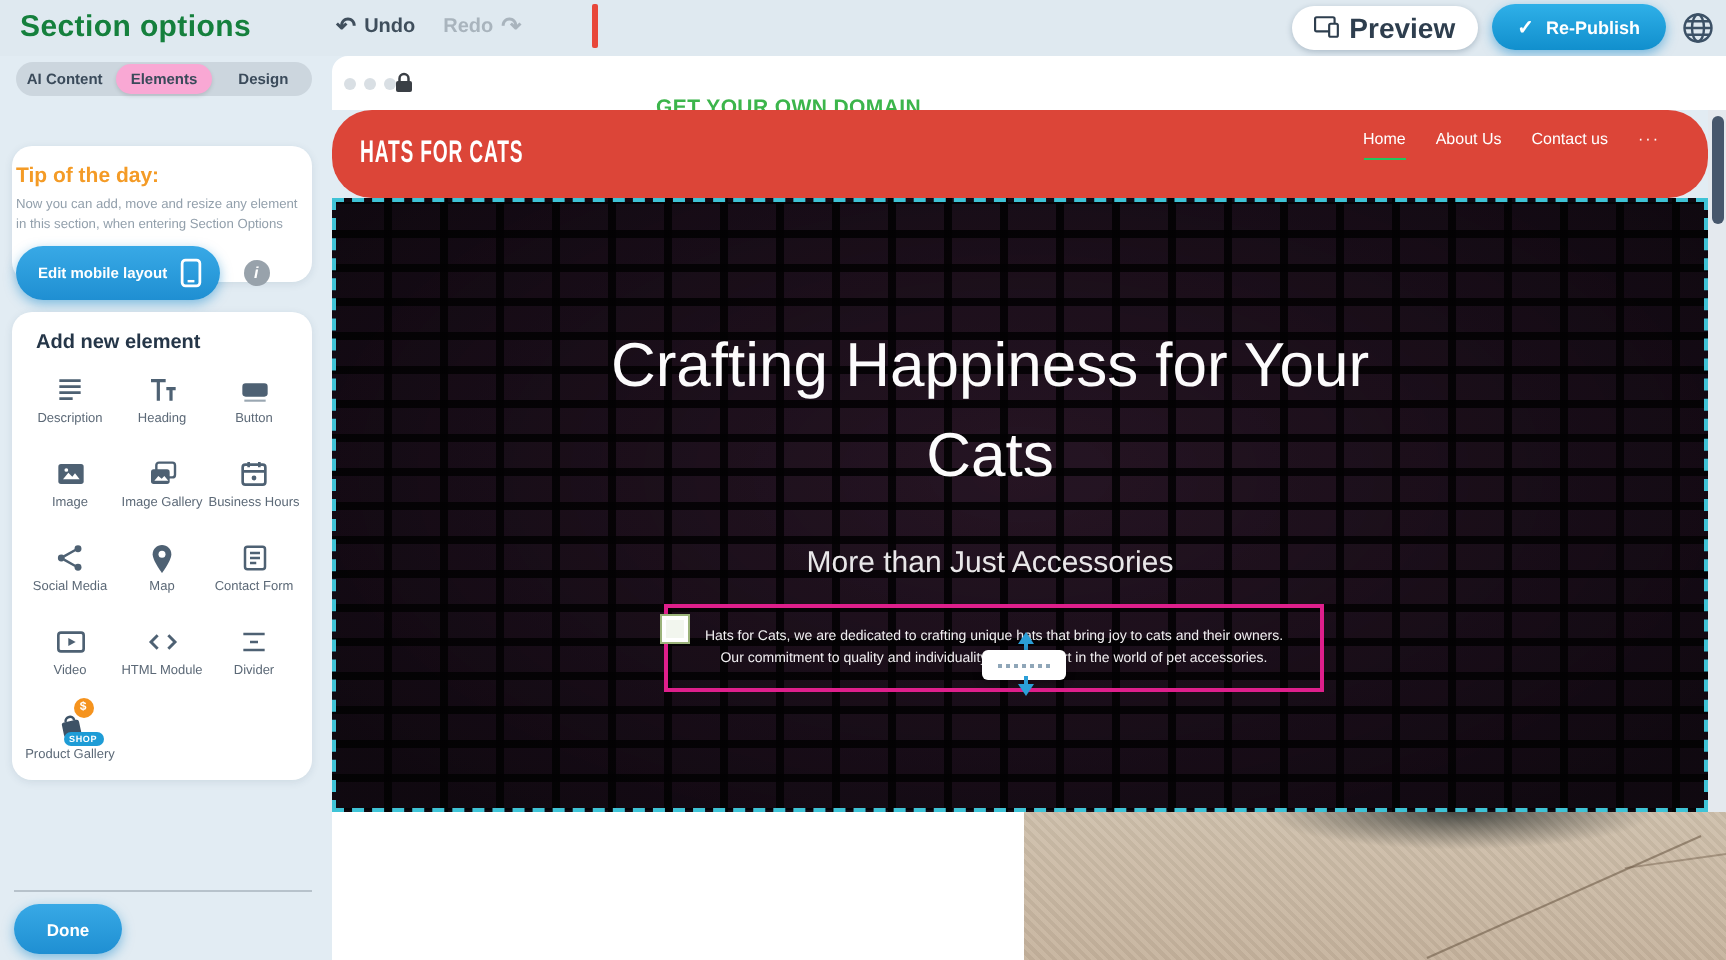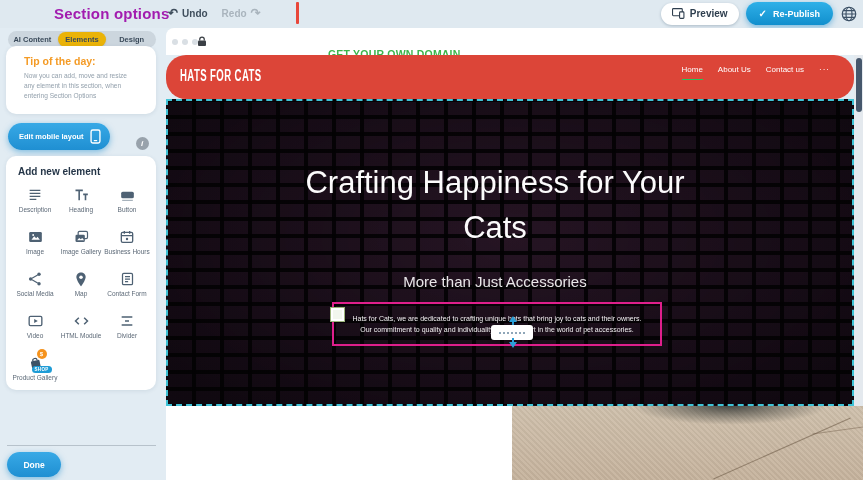--- a/index.html
+++ b/index.html
@@ -3,49 +3,49 @@
 <meta charset="utf-8">
 <style>
   * { margin:0; padding:0; box-sizing:border-box; }
   html,body { background:#cfd8e0; }
   body { font-family:"Liberation Sans", sans-serif; }
   .stage{ position:relative; width:863px; height:480px; overflow:hidden;
           background:#e2ecf3; }
 
   
   .topbar{ position:absolute; left:0; top:0; width:863px; height:28px; background:#dfe9f0; }
-  .ed-title{ position:absolute; left:10px; top:5px; font-size:15px; font-weight:700; color:#a21caf; letter-spacing:.2px;margin-left:44px; }
+  .ed-title{ position:absolute; left:10px; top:5px; font-size:15px; font-weight:700; color:#15803d; letter-spacing:.2px; }
   .undo-group{ position:absolute; left:168px; top:7px; display:flex; gap:14px; align-items:center; }
   .undo-btn{ display:flex; align-items:center; gap:4px; font-size:10px; font-weight:700; color:#3f4e5c; cursor:pointer; }
   .redo-btn{ display:flex; align-items:center; gap:4px; font-size:10px; font-weight:700; color:#a9b4bd; cursor:pointer; }
   .uicon{ font-size:12px; line-height:1; }
   .red-sliver{ position:absolute; left:296px; top:2px; width:3px; height:22px; background:#e8473a; border-radius:1px; }
   .right-controls{ position:absolute; right:5px; top:2px; display:flex; align-items:center; gap:7px; }
   .preview-btn{ display:flex; align-items:center; gap:5px; height:22px; padding:0 11px; border:none; border-radius:11px;
-    background:#ffffff; box-shadow:0 1px 3px rgba(20,50,80,.25); font-size:10px; font-weight:700; color:#2e3e4e;
+    background:#ffffff; box-shadow:0 1px 3px rgba(20,50,80,.25); font-size:14px; font-weight:700; color:#2e3e4e;
     font-family:inherit; cursor:pointer; }
   .republish-btn{ display:flex; align-items:center; gap:6px; height:23px; padding:0 13px; border:none; border-radius:12px;
     background:linear-gradient(180deg,#2fb0e8,#118fcd); box-shadow:0 2px 6px rgba(25,140,205,.55);
     font-size:9px; font-weight:700; color:#fff; font-family:inherit; cursor:pointer; }
   .check{ font-size:10px; }
   .globe-wrap{ width:18px; height:18px; cursor:pointer; }
 
   
   .sidebar{ position:absolute; left:0; top:28px; width:166px; height:452px; background:#e2ecf3; }
   .tabs{ position:absolute; left:8px; top:3px; width:148px; height:17px; background:#ccd6de; border-radius:9px;
     display:flex; align-items:stretch; }
   .tab{ flex:1; display:flex; align-items:center; justify-content:center; font-size:7.5px; font-weight:700; color:#3a4a5a; cursor:pointer; }
-  .tab.active{ background:#eab308; border-radius:8px; margin:1px; box-shadow:0 1px 2px rgba(0,0,0,.12); }
+  .tab.active{ background:#f9a8d4; border-radius:8px; margin:1px; box-shadow:0 1px 2px rgba(0,0,0,.12); }
 
   .card{ position:absolute; background:#fff; border-radius:10px; box-shadow:0 1px 4px rgba(30,60,90,.10); }
-  .tip-card{ left:6px; top:18px; width:150px; height:68px; padding:9px 18px; }
+  .tip-card{ left:6px; top:45px; width:150px; height:68px; padding:9px 2px; }
   .tip-head{ font-size:10.5px; font-weight:700; color:#f49b26; }
   .tip-body{ margin-top:4px; font-size:6.6px; line-height:1.5; color:#93a0ac; }
 
-  .mobile-row{ position:absolute; left:8px; top:95px; display:flex; align-items:flex-end; gap:26px; }
+  .mobile-row{ position:absolute; left:8px; top:95px; display:flex; align-items:center; gap:12px; }
   .mobile-btn{ display:flex; align-items:center; gap:6px; height:27px; padding:0 9px 0 11px; border:none; border-radius:14px;
     background:linear-gradient(180deg,#38a9e6,#1f8fd2); box-shadow:0 2px 6px rgba(25,140,205,.5);
     font-size:7.5px; font-weight:700; color:#fff; font-family:inherit; cursor:pointer; }
   .info-dot{ width:13px; height:13px; border-radius:50%; background:#98a2ab; color:#fff; font-size:8px; font-weight:700;
     display:flex; align-items:center; justify-content:center; font-style:italic; cursor:pointer; }
 
   .add-card{ left:6px; top:128px; width:150px; height:234px; padding:10px 6px 0 6px; }
   .add-head{ font-size:10px; font-weight:600; color:#253648; padding-left:6px; }
   .el-grid{ margin-top:6px; display:grid; grid-template-columns:repeat(3,1fr); row-gap:4px; }
   .el-item{ display:flex; flex-direction:column; align-items:center; gap:2px; padding-top:3px; height:38px; cursor:pointer; }

